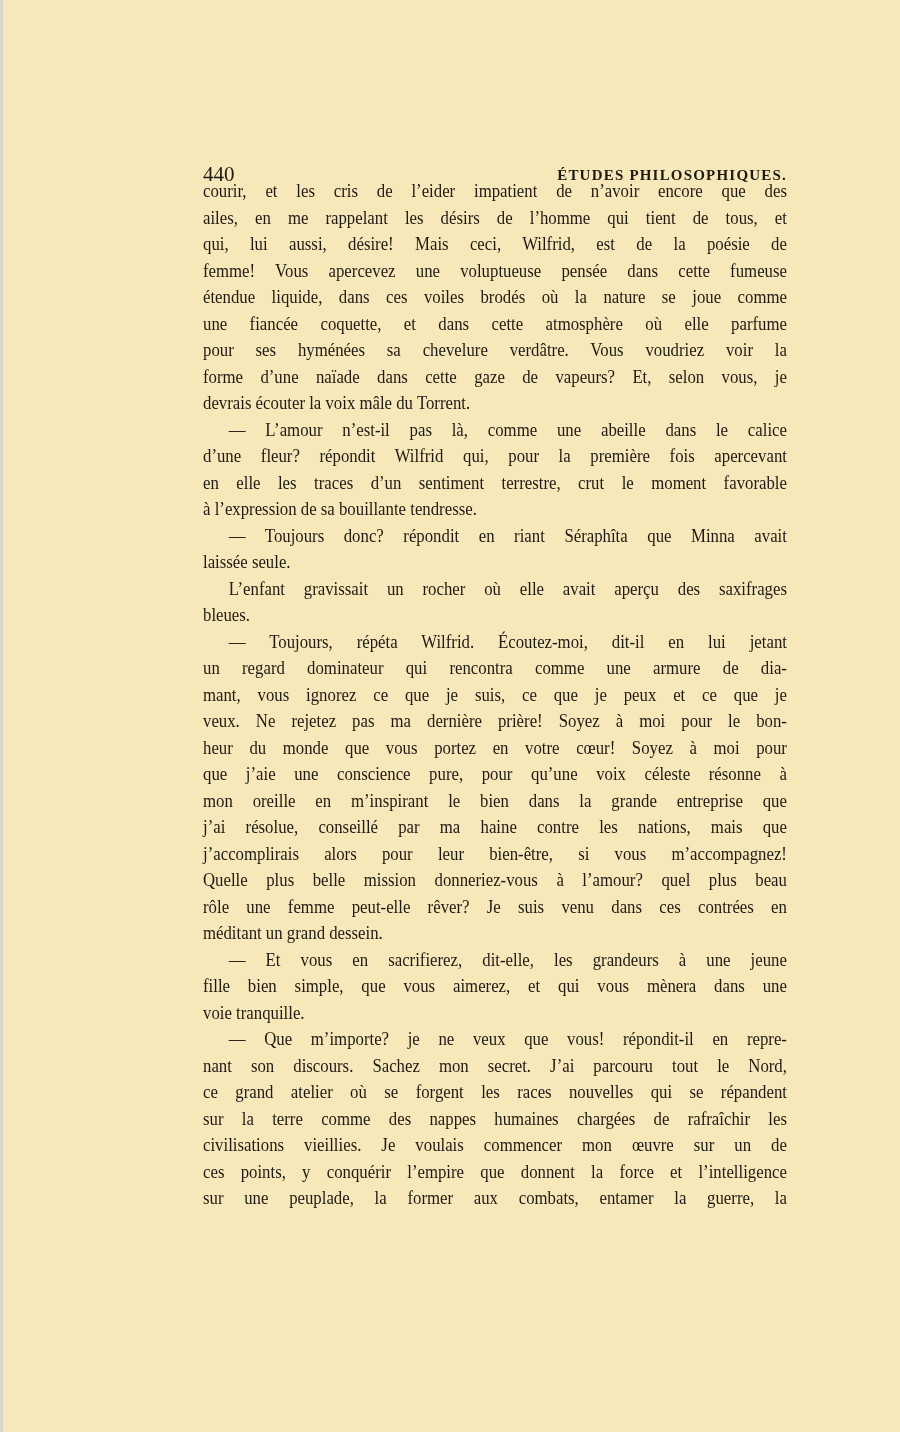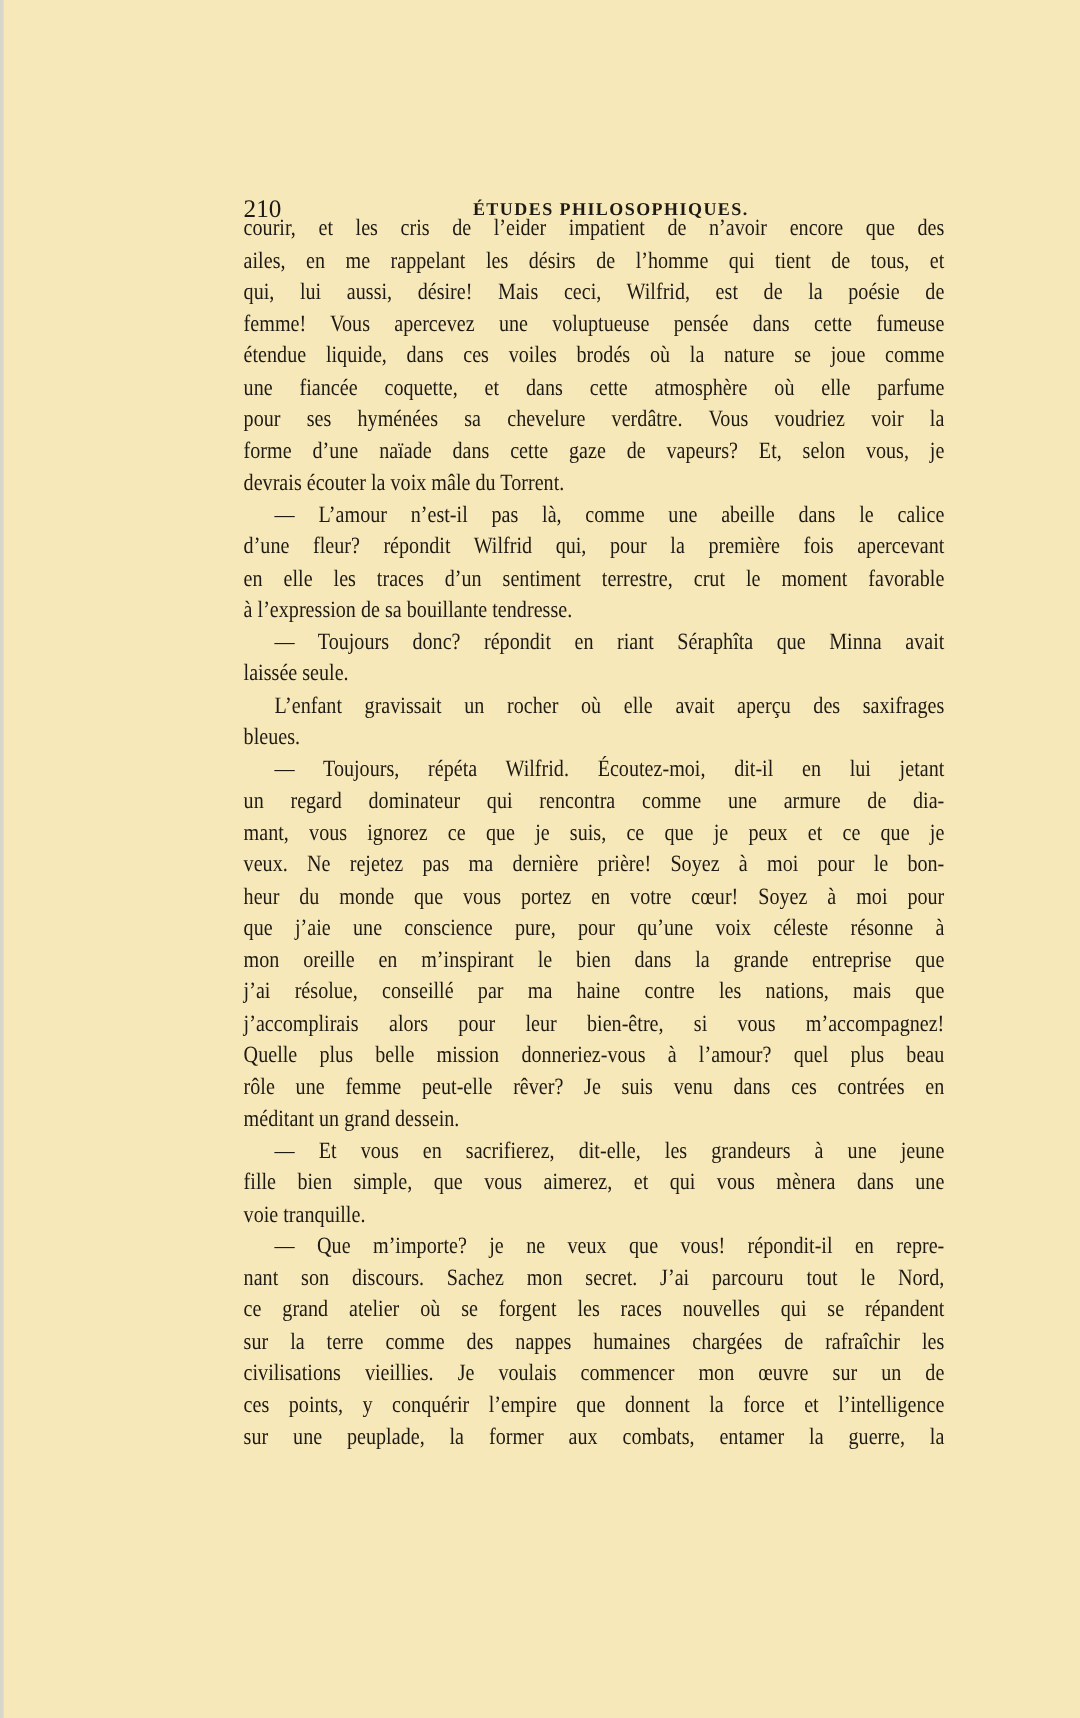--- a/index.html
+++ b/index.html
@@ -15,21 +15,21 @@
     background: #d8d6cc;
   }
   .header {
     position: absolute; left: 203px; top: 160px; width: 584px; height: 28px;
   }
   .page-number {
     position: absolute; left: 0; top: 0;
     font-size: 21px; line-height: 28px;
   }
   .running-title {
-    position: absolute; left: 0; right: 0; top: 0; text-align: center;
+    position: absolute; left: 0; right: 0; top: 0; text-align: right;
     font-size: 15px; line-height: 30px; letter-spacing: 1.2px;
     font-variant: small-caps; font-weight: bold;
     padding-left: 28px;
   }
   .text-block {
     position: absolute; left: 203px; top: 178px; width: 584px;
   }
   .line {
     display: block; height: 26.5px; line-height: 26.5px;
     font-size: 19.5px; white-space: nowrap;
@@ -39,21 +39,21 @@
   }
   .line.indent { padding-left: 30px; width: 649px; }
   .line.last { text-align-last: left; }
 </style>
 </head>
 <body>
 
 <div class="page-edge"></div>
 
 <div class="header">
-  <span class="page-number">210</span>
+  <span class="page-number">440</span>
   <span class="running-title">ÉTUDES PHILOSOPHIQUES.</span>
 </div>
 
 <div class="text-block" id="text-block">
     <span class="line">courir, et les cris de l’eider impatient de n’avoir encore que des</span>
     <span class="line">ailes, en me rappelant les désirs de l’homme qui tient de tous, et</span>
     <span class="line">qui, lui aussi, désire! Mais ceci, Wilfrid, est de la poésie de</span>
     <span class="line">femme! Vous apercevez une voluptueuse pensée dans cette fumeuse</span>
     <span class="line">étendue liquide, dans ces voiles brodés où la nature se joue comme</span>
     <span class="line">une fiancée coquette, et dans cette atmosphère où elle parfume</span>

